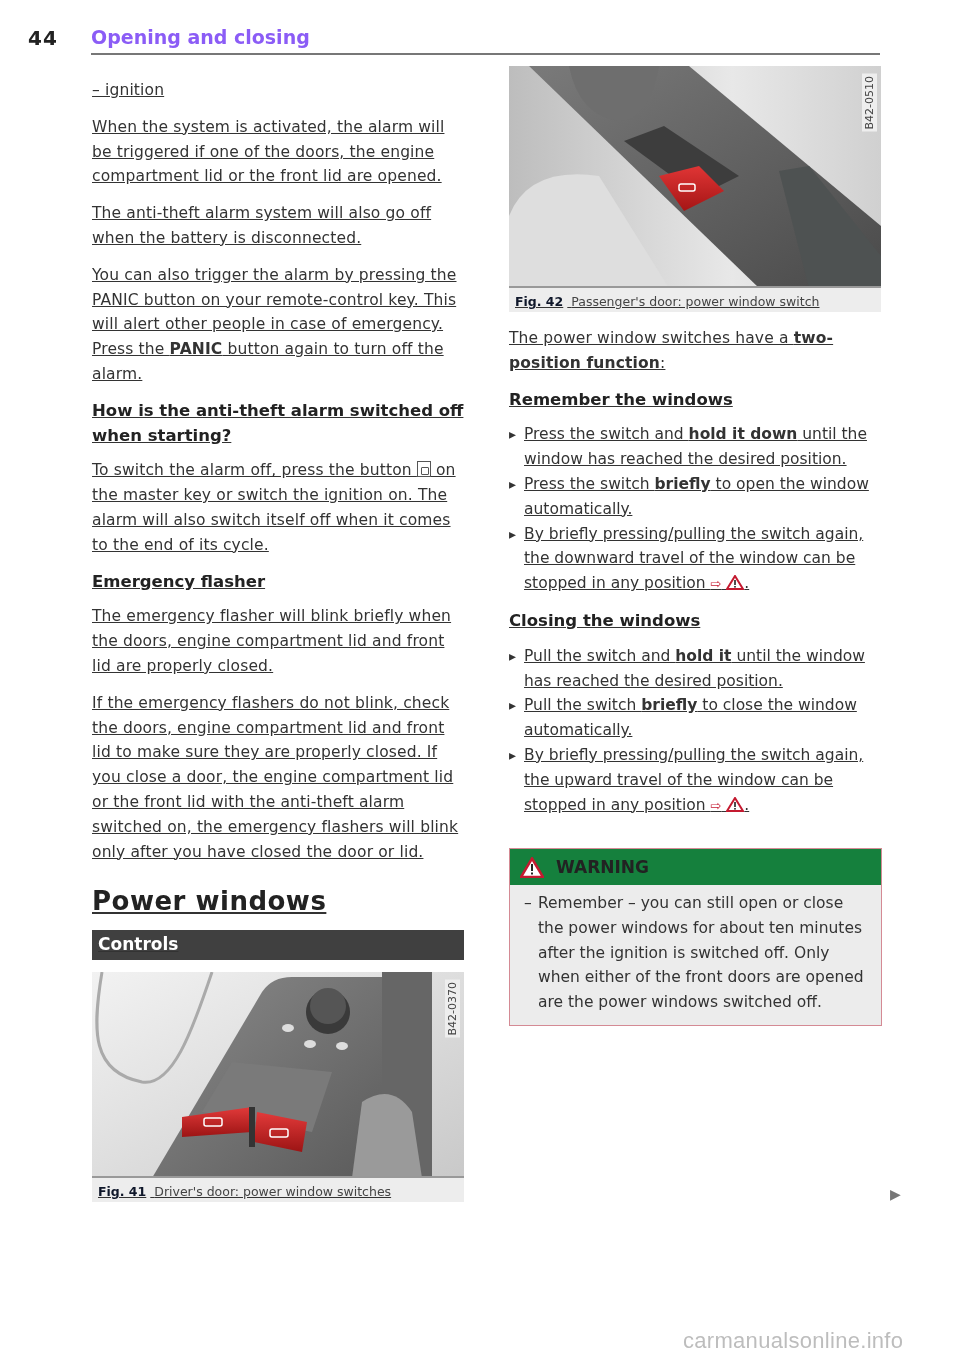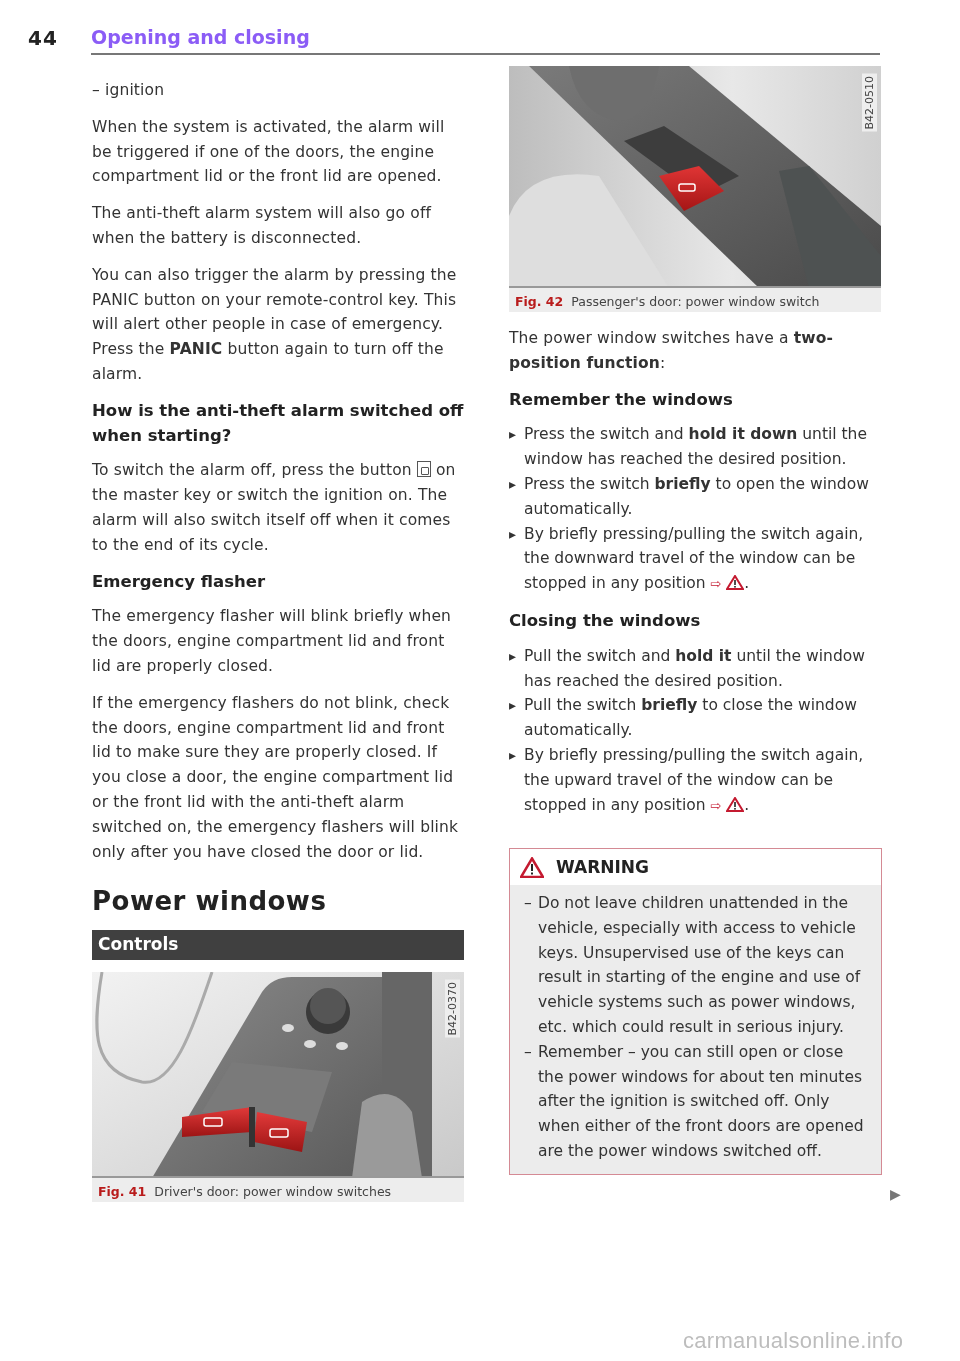--- a/index.html
+++ b/index.html
@@ -2,45 +2,45 @@
 <html><head>
 <meta charset="utf-8">
 <style>
   * { box-sizing: border-box; margin: 0; padding: 0; }
   html, body { width: 960px; height: 1361px; background: #ffffff; }
   body { position: relative; font-family: "DejaVu Sans", sans-serif; color: #333333; font-size: 15.5px; overflow: hidden; }
   .page-num { position: absolute; left: 28px; top: 26px; font-size: 20px; font-weight: bold; color: #222; letter-spacing: 1px; }
   .header-title { position: absolute; left: 91px; top: 26px; font-size: 19px; font-weight: bold; color: #8b5cf6; }
   .header-rule { position: absolute; left: 91px; right: 80px; top: 53px; height: 2px; background: #777; }
 
-  .col { position: absolute; width: 372px; }
+  .col { position: absolute; width: 372px; text-decoration: underline; }
   .col-left { left: 92px; top: 78px; }
   .col-right { left: 509px; top: 66px; }
 
   p { line-height: 24.8px; margin-bottom: 12px; letter-spacing: 0.15px; }
   .sub-h { font-weight: bold; font-size: 16.5px; line-height: 24.8px; margin-bottom: 10px; color: #222; }
   .sub-h.gap { margin-top: 4px; }
 
   .section-h { font-size: 26px; font-weight: bold; color: #222; margin-top: 22px; margin-bottom: 14px; letter-spacing: 0.5px; }
   .bar-red { background: #404040; color: #fff; font-weight: bold; font-size: 17px; padding: 4px 6px; height: 30px; margin-bottom: 12px; }
   .intro { font-style: italic; line-height: 24px; margin-bottom: 12px; }
 
   .figure { position: relative; background: #ededed; }
   .fig-img { position: relative; height: 206px; overflow: hidden; border-bottom: 2px solid #999; }
   .fig-cap { font-size: 12.5px; color: #444; padding: 6px 6px; height: 24px; }
-  .fig-cap b { color: #b91c1c; margin-right: 4px; }
+  .fig-cap b { color: #0f172a; margin-right: 4px; }
   .fig-code { position: absolute; right: 4px; top: 8px; writing-mode: vertical-rl; transform: rotate(180deg); font-size: 11px; color: #444; background: #eee; padding: 2px 1px; }
 
   ul.steps { list-style: none; margin-bottom: 12px; }
   ul.steps li { position: relative; padding-left: 15px; line-height: 24.8px; }
   ul.steps li::before { content: "\25B8"; position: absolute; left: 0; top: 0; color: #333; font-size: 14px; }
   .arrow-ref { color: #c41a30; font-size: 13px; }
 
   .warning { position: absolute; left: 509px; top: 848px; width: 373px; border: 1px solid #d48a94; background: #ececec; }
-  .warning-head { background: #ffffff; height: 36px; padding: 6px 10px; font-weight: bold; font-size: 17px; color: #222; display: flex; align-items: center; }
+  .warning-head { background: #15803d; height: 36px; padding: 6px 10px; font-weight: bold; font-size: 17px; color: #222; display: flex; align-items: center; }
   .warning-head .tri { margin-right: 12px; }
   .warning ul { list-style: none; padding: 6px 12px 10px 14px; }
   .warning li { position: relative; padding-left: 14px; line-height: 24.8px; }
   .warning li::before { content: "\2013"; position: absolute; left: 0; top: 0; }
   .cont-arrow { position: absolute; left: 890px; top: 1186px; color: #777; font-size: 14px; }
 
   .watermark { position: absolute; left: 683px; top: 1328px; font-family: "Liberation Sans", sans-serif; font-size: 22px; color: #bdbdbd; letter-spacing: 0.3px; }
   .keyicon { display: inline-block; width: 14px; height: 16px; border: 1px solid #555; vertical-align: -2px; position: relative; }
   .keyicon::after { content: ""; position: absolute; left: 3px; top: 5px; width: 6px; height: 6px; border: 1px solid #555; border-radius: 1px; }
 </style>
@@ -168,19 +168,18 @@
 <div class="warning">
   <div class="warning-head">
     <svg class="tri" width="24" height="21" viewBox="0 0 24 21">
         <path d="M12 1.5 L23 20 L1 20 Z" fill="#fff" stroke="#c41a30" stroke-width="2.5"></path>
         <rect x="11" y="7" width="2" height="7" fill="#222"></rect>
         <rect x="11" y="15.5" width="2" height="2" fill="#222"></rect>
       </svg>
     <span>WARNING</span>
   </div>
   <ul>
-    <li>Do not leave children unattended in the vehicle, especially with access to vehicle keys. Unsupervised use of the keys can result in starting of the engine and use of vehicle systems such as power windows, etc. which could result in serious injury.</li>
     <li>Remember – you can still open or close the power windows for about ten minutes after the ignition is switched off. Only when either of the front doors are opened are the power windows switched off.</li>
   </ul>
 </div>
 <div class="cont-arrow">▶</div>
 
 <div class="watermark">carmanualsonline.info</div>
 
 </body></html>

